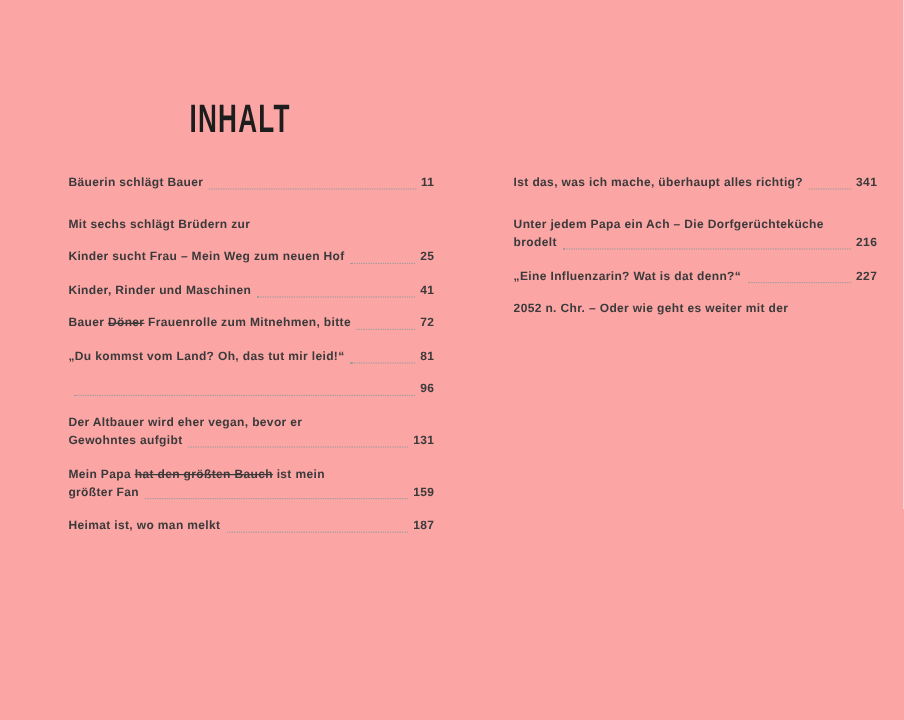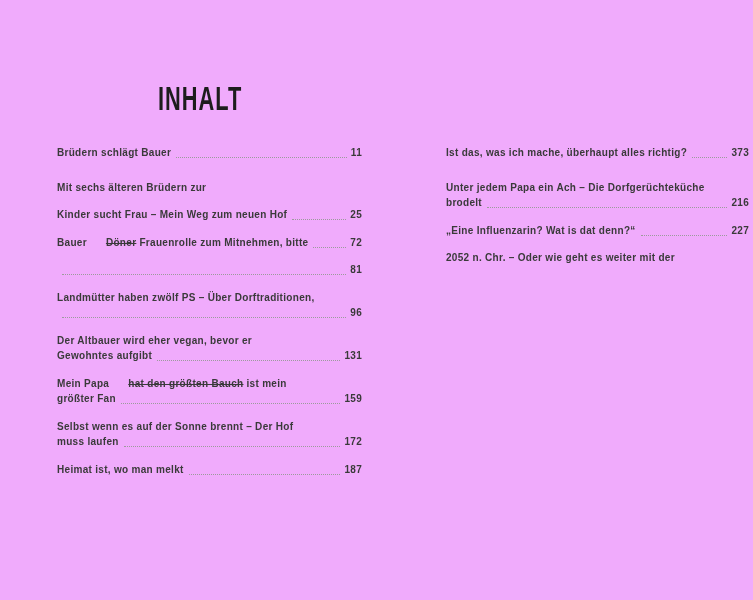--- a/index.html
+++ b/index.html
@@ -1,20 +1,20 @@
 <!DOCTYPE html>
 <html><head>
 <meta charset="utf-8">
 <style>
   html, body { margin: 0; padding: 0; background: #ffffff; }
   .book-page {
     position: relative;
     width: 753px;
     height: 600px;
-    background: #f0abfc;
+    background: #fca5a5;
     overflow: hidden;
     font-family: "Liberation Sans", sans-serif;
     color: #3a3a3a;
   }
   .toc-title {
     position: absolute;
     left: 158px;
     top: 80px;
     margin: 0;
     font-size: 33px;
@@ -23,80 +23,87 @@
     letter-spacing: 1.5px;
     transform: scaleX(0.66);
     transform-origin: left top;
     white-space: nowrap;
   }
   .toc-col {
     position: absolute;
     top: 145px;
   }
   .toc-col.left  { left: 57px;  width: 305px; }
-  .toc-col.right { left: 446px; width: 303px; }
+  .toc-col.right { left: 428px; width: 303px; }
   .entry {
     margin-bottom: 12px;
     font-size: 10px;
     font-weight: 700;
     letter-spacing: 0.3px;
     line-height: 15.5px;
     color: #3a3a3a;
   }
   .entry:first-child { margin-bottom: 19px; }
   .line { display: block; }
   .line.last { display: flex; align-items: flex-end; }
   .txt { white-space: nowrap; }
   .dots {
     flex: 1 1 auto;
     min-width: 8px;
     border-bottom: 1.6px dotted #9c9c9c;
     margin: 0 4px 2.5px 5px;
   }
   .pagenum { white-space: nowrap; }
-  .strike { text-decoration: line-through; text-decoration-thickness: 1px; margin-left: 16px; }
+  .strike { text-decoration: line-through; text-decoration-thickness: 1px; }
 </style>
 </head>
 <body>
 
 <div class="book-page">
   <h1 class="toc-title">INHALT</h1>
   <div class="toc-col left">
       <div class="entry">
         <div class="line last">
-          <span class="txt"><span>Brüdern schlägt Bauer</span></span>
+          <span class="txt"><span>Bäuerin schlägt Bauer</span></span>
           <span class="dots"></span>
           <span class="pagenum">11</span>
         </div>
       </div>
       <div class="entry">
-        <div class="line"><span class="txt"><span>Mit sechs älteren Brüdern zur</span></span></div>
+        <div class="line"><span class="txt"><span>Mit sechs schlägt Brüdern zur</span></span></div>
       </div>
       <div class="entry">
         <div class="line last">
           <span class="txt"><span>Kinder sucht Frau – Mein Weg zum neuen Hof</span></span>
           <span class="dots"></span>
           <span class="pagenum">25</span>
+        </div>
+      </div>
+      <div class="entry">
+        <div class="line last">
+          <span class="txt"><span>Kinder, Rinder und Maschinen</span></span>
+          <span class="dots"></span>
+          <span class="pagenum">41</span>
         </div>
       </div>
       <div class="entry">
         <div class="line last">
           <span class="txt"><span>Bauer </span><span class="strike">Döner</span><span> Frauenrolle zum Mitnehmen, bitte</span></span>
           <span class="dots"></span>
           <span class="pagenum">72</span>
         </div>
       </div>
       <div class="entry">
         <div class="line last">
+          <span class="txt"><span>„Du kommst vom Land? Oh, das tut mir leid!“</span></span>
           <span class="dots"></span>
           <span class="pagenum">81</span>
         </div>
       </div>
       <div class="entry">
-        <div class="line"><span class="txt"><span>Landmütter haben zwölf PS – Über Dorftraditionen,</span></span></div>
         <div class="line last">
           <span class="dots"></span>
           <span class="pagenum">96</span>
         </div>
       </div>
       <div class="entry">
         <div class="line"><span class="txt"><span>Der Altbauer wird eher vegan, bevor er</span></span></div>
         <div class="line last">
           <span class="txt"><span>Gewohntes aufgibt</span></span>
           <span class="dots"></span>
@@ -105,41 +112,33 @@
       </div>
       <div class="entry">
         <div class="line"><span class="txt"><span>Mein Papa </span><span class="strike">hat den größten Bauch</span><span> ist mein</span></span></div>
         <div class="line last">
           <span class="txt"><span>größter Fan</span></span>
           <span class="dots"></span>
           <span class="pagenum">159</span>
         </div>
       </div>
       <div class="entry">
-        <div class="line"><span class="txt"><span>Selbst wenn es auf der Sonne brennt – Der Hof</span></span></div>
-        <div class="line last">
-          <span class="txt"><span>muss laufen</span></span>
-          <span class="dots"></span>
-          <span class="pagenum">172</span>
-        </div>
-      </div>
-      <div class="entry">
         <div class="line last">
           <span class="txt"><span>Heimat ist, wo man melkt</span></span>
           <span class="dots"></span>
           <span class="pagenum">187</span>
         </div>
       </div>
     </div>
   <div class="toc-col right">
       <div class="entry">
         <div class="line last">
           <span class="txt"><span>Ist das, was ich mache, überhaupt alles richtig?</span></span>
           <span class="dots"></span>
-          <span class="pagenum">373</span>
+          <span class="pagenum">341</span>
         </div>
       </div>
       <div class="entry">
         <div class="line"><span class="txt"><span>Unter jedem Papa ein Ach – Die Dorfgerüchteküche</span></span></div>
         <div class="line last">
           <span class="txt"><span>brodelt</span></span>
           <span class="dots"></span>
           <span class="pagenum">216</span>
         </div>
       </div>

